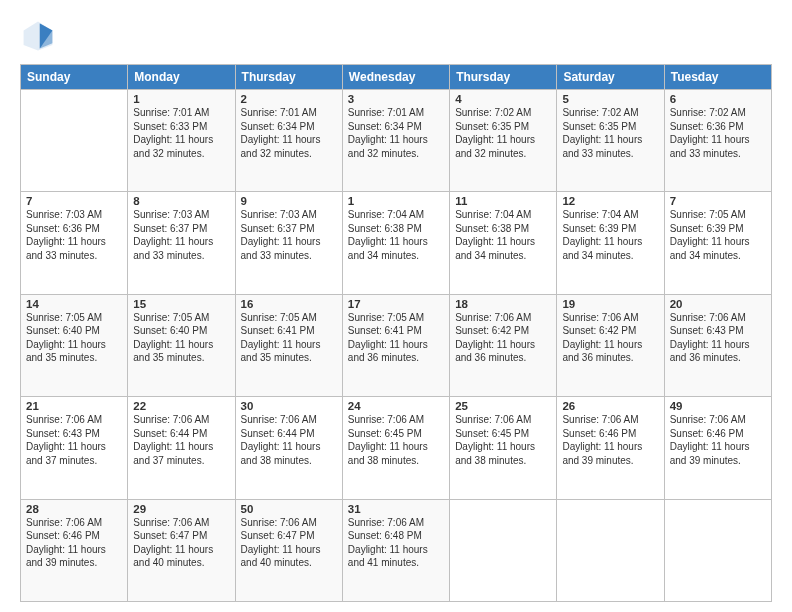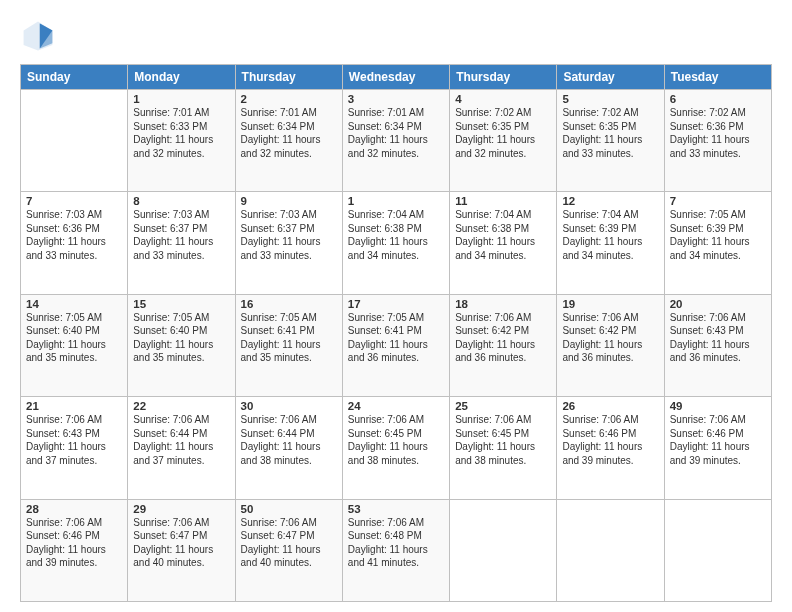--- a/index.html
+++ b/index.html
@@ -354,21 +354,21 @@
 and 40 minutes.</div>
           </td>
           <td>
             <span class="day-number">50</span>
             <div class="day-info" style="white-space: pre-line;">Sunrise: 7:06 AM
 Sunset: 6:47 PM
 Daylight: 11 hours
 and 40 minutes.</div>
           </td>
           <td>
-            <span class="day-number">53</span>
+            <span class="day-number">31</span>
             <div class="day-info" style="white-space: pre-line;">Sunrise: 7:06 AM
 Sunset: 6:48 PM
 Daylight: 11 hours
 and 41 minutes.</div>
           </td>
           <td class="empty-cell"></td>
           <td class="empty-cell"></td>
           <td class="empty-cell"></td>
         </tr>
       </tbody>

